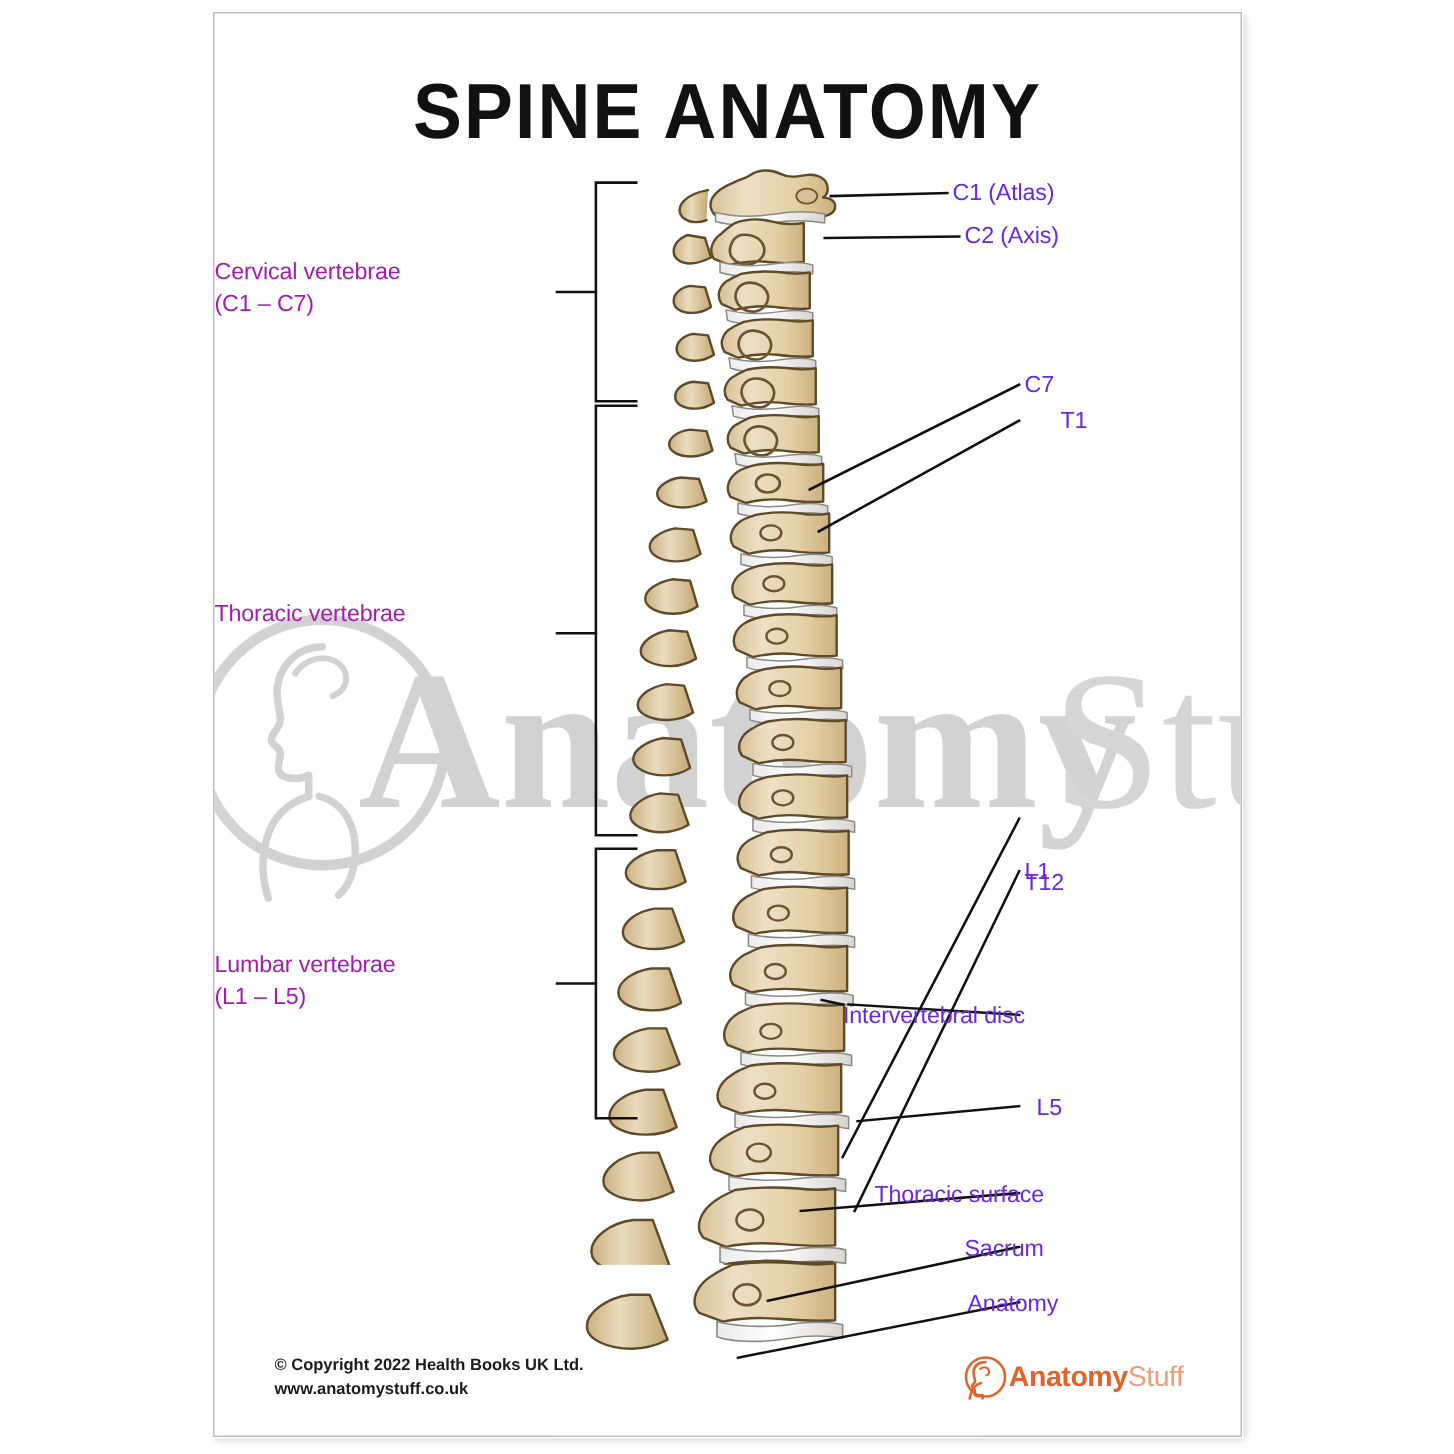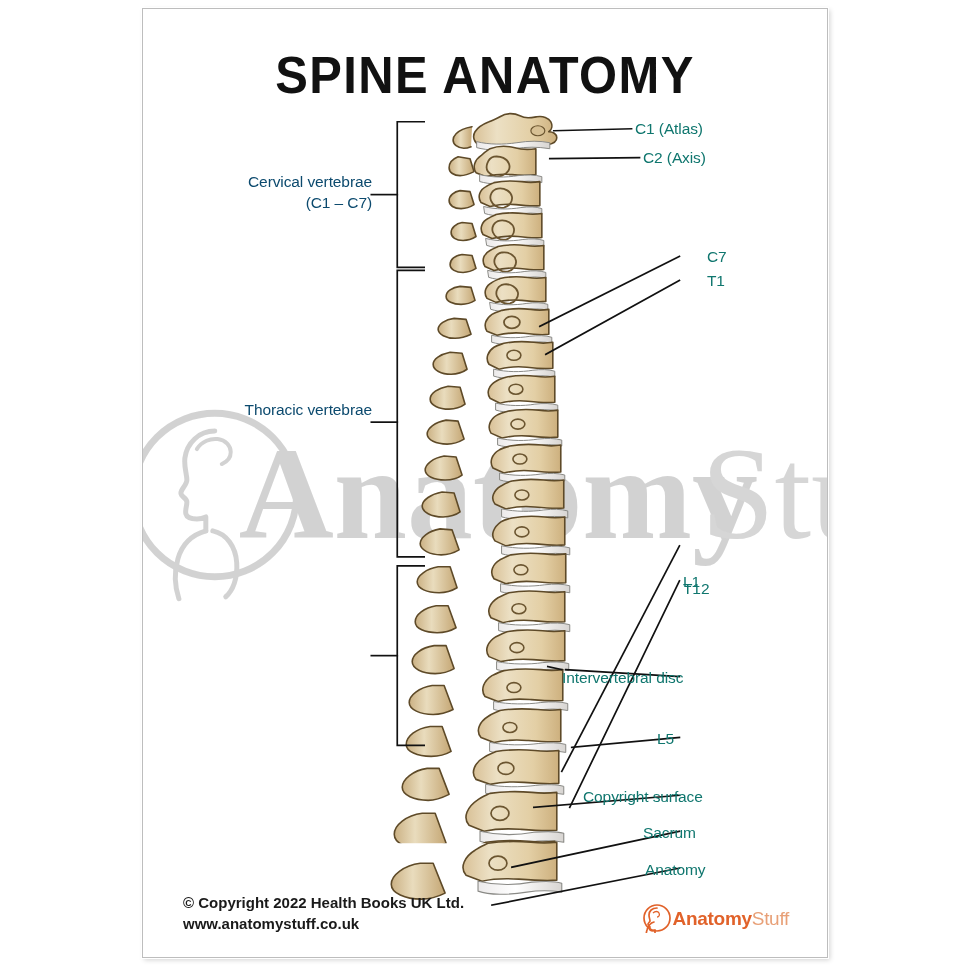--- a/index.html
+++ b/index.html
@@ -44,42 +44,41 @@
     z-index:3;
   }
   
   #leaders{
     position:absolute; left:0; top:0; width:100%; height:100%;
     z-index:4; pointer-events:none;
   }
   .rlabel{
     position:absolute;
     font-size:15.5px;
-    color:#0f766e;
+    color:#6d28d9;
     white-space:nowrap;
     font-family:"Liberation Sans", sans-serif;
     z-index:6;
     letter-spacing:-0.1px;
   }
   .blabel{
     position:absolute;
     font-size:15.5px;
-    color:#0c4a6e;
-    text-align:right;
+    color:#a21caf;
     line-height:1.33;
     white-space:nowrap;
     font-family:"Liberation Sans", sans-serif;
     z-index:6;
     letter-spacing:-0.1px;
   }
   
   #copyright{
     position:absolute;
     left:40px; bottom:22px;
-    font-size:15px;
+    font-size:11px;
     font-weight:bold;
     color:#1a1a1a;
     line-height:1.45;
     z-index:6;
     font-family:"Liberation Sans", sans-serif;
   }
   #brand{
     position:absolute;
     right:38px; bottom:24px;
     display:flex; align-items:center;
@@ -333,30 +332,34 @@
 
   <div class="blabel" style="left:0px; top:163px; width:229px;">
     <div>Cervical vertebrae</div>
     <div>(C1 – C7)</div>
   </div>
 
   <div class="blabel" style="left:0px; top:391px; width:229px;">
     <div>Thoracic vertebrae</div>
   </div>
 
+  <div class="blabel" style="left:0px; top:625px; width:229px;">
+    <div>Lumbar vertebrae</div>
+    <div>(L1 – L5)</div>
+  </div>
 
   <div class="rlabel" style="left:492px; top:111px;">C1 (Atlas)</div>
   <div class="rlabel" style="left:500px; top:140px;">C2 (Axis)</div>
-  <div class="rlabel" style="left:540px; top:239px;margin-left:24px;">C7</div>
+  <div class="rlabel" style="left:540px; top:239px;">C7</div>
   <div class="rlabel" style="left:540px; top:263px;margin-left:24px;">T1</div>
   <div class="rlabel" style="left:540px; top:529px;margin-top:42px;">T12</div>
   <div class="rlabel" style="left:540px; top:564px;">L1</div>
   <div class="rlabel" style="left:419px; top:660px;">Intervertebral disc</div>
-  <div class="rlabel" style="left:514px; top:721px;">L5</div>
-  <div class="rlabel" style="left:440px; top:779px;">Copyright surface</div>
+  <div class="rlabel" style="left:548px; top:721px;">L5</div>
+  <div class="rlabel" style="left:440px; top:779px;">Thoracic surface</div>
   <div class="rlabel" style="left:500px; top:815px;">Sacrum</div>
   <div class="rlabel" style="left:502px; top:852px;">Anatomy</div>
 
   <div id="copyright">
     <div>© Copyright 2022 Health Books UK Ltd.</div>
     <div>www.anatomystuff.co.uk</div>
   </div>
 
   <div id="brand">
     <svg class="bmark" width="30" height="30" viewBox="0 0 30 30">

